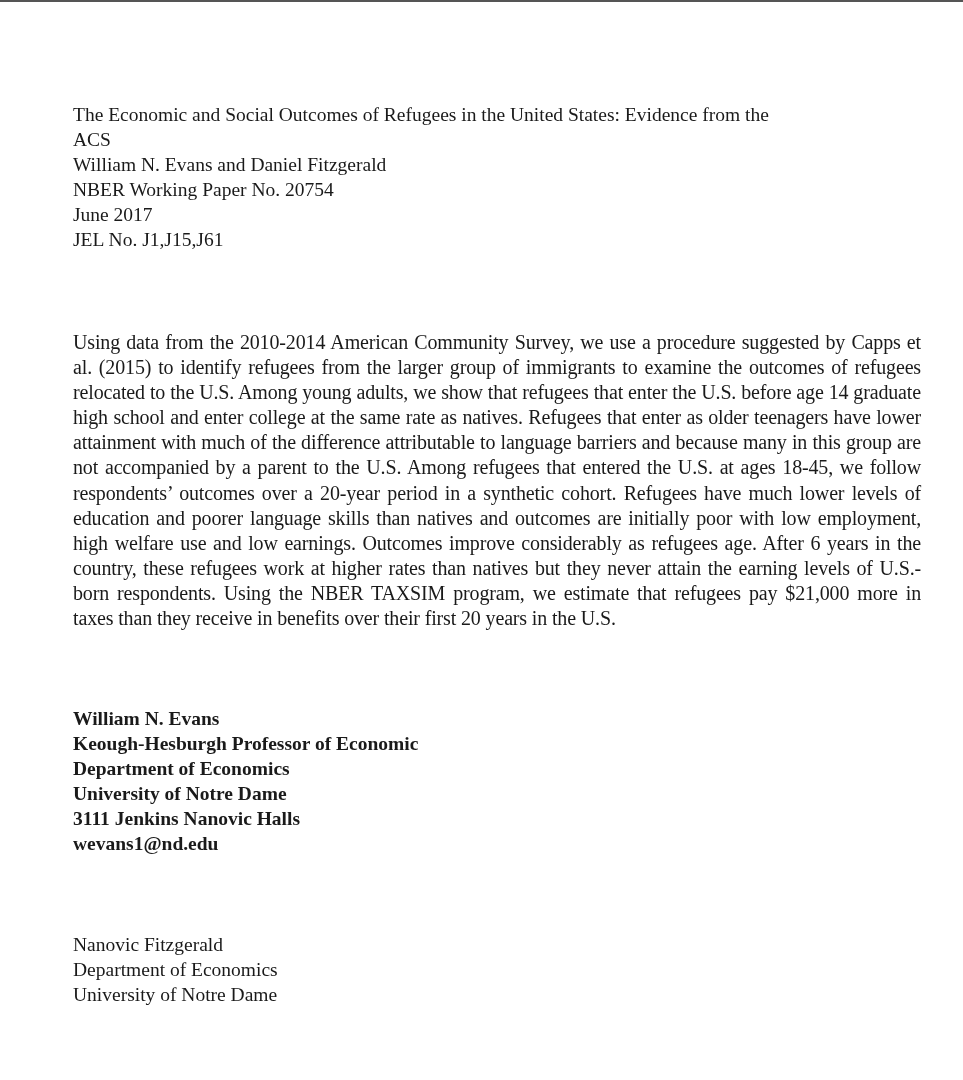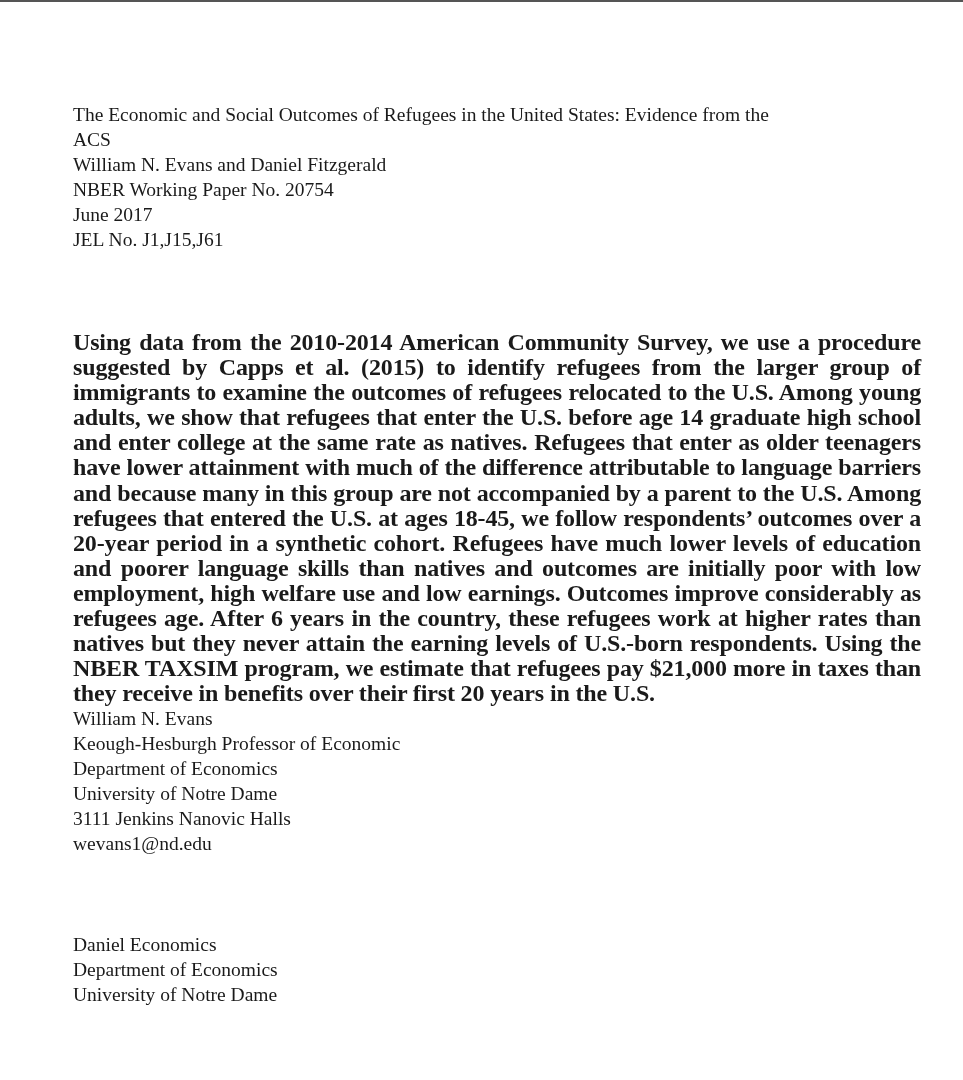--- a/index.html
+++ b/index.html
@@ -46,34 +46,33 @@
       font-size: 19.5px;
       font-weight: bold;
       text-decoration: underline;
       line-height: 25px;
     }
     .abstract-body {
       position: absolute;
       left: 0;
       top: 228px;
       width: 848px;
-      font-size: 24px;
+      font-size: 20px;
       line-height: 25.1px;
       text-align: justify;
       letter-spacing: -0.15px;
-      font-weight: bold;
     }
     .address-block {
       position: absolute;
       left: 0;
       font-size: 19.5px;
       line-height: 25.1px;
     }
     .address-block div { white-space: nowrap; }
-    .addr-evans { top: 604px; }
+    .addr-evans { top: 604px; font-weight: bold; }
     .addr-fitz { top: 830px; }
   </style>
 </head>
 <body>
 
 <div class="top-rule"></div>
 
 <div class="page">
   <div class="header-block">
     <div>The Economic and Social Outcomes of Refugees in the United States:  Evidence from the</div>
@@ -90,17 +89,17 @@
   <div class="address-block addr-evans">
     <div>William N. Evans</div>
     <div>Keough-Hesburgh Professor of Economic</div>
     <div>Department of Economics</div>
     <div>University of Notre Dame</div>
     <div>3111 Jenkins Nanovic Halls</div>
     <div>wevans1@nd.edu</div>
   </div>
 
   <div class="address-block addr-fitz">
-    <div>Daniel Economics</div>
+    <div>Nanovic Fitzgerald</div>
     <div>Department of Economics</div>
     <div>University of Notre Dame</div>
   </div>
 </div>
 
 </body></html>

